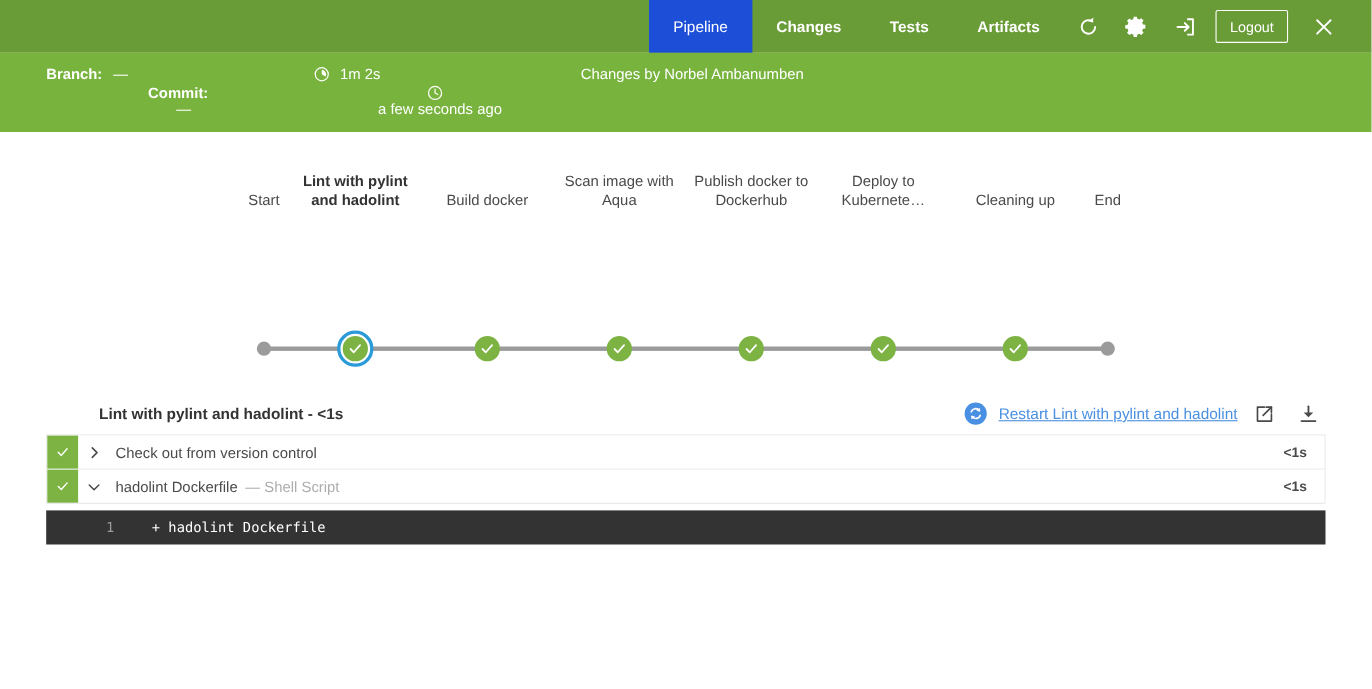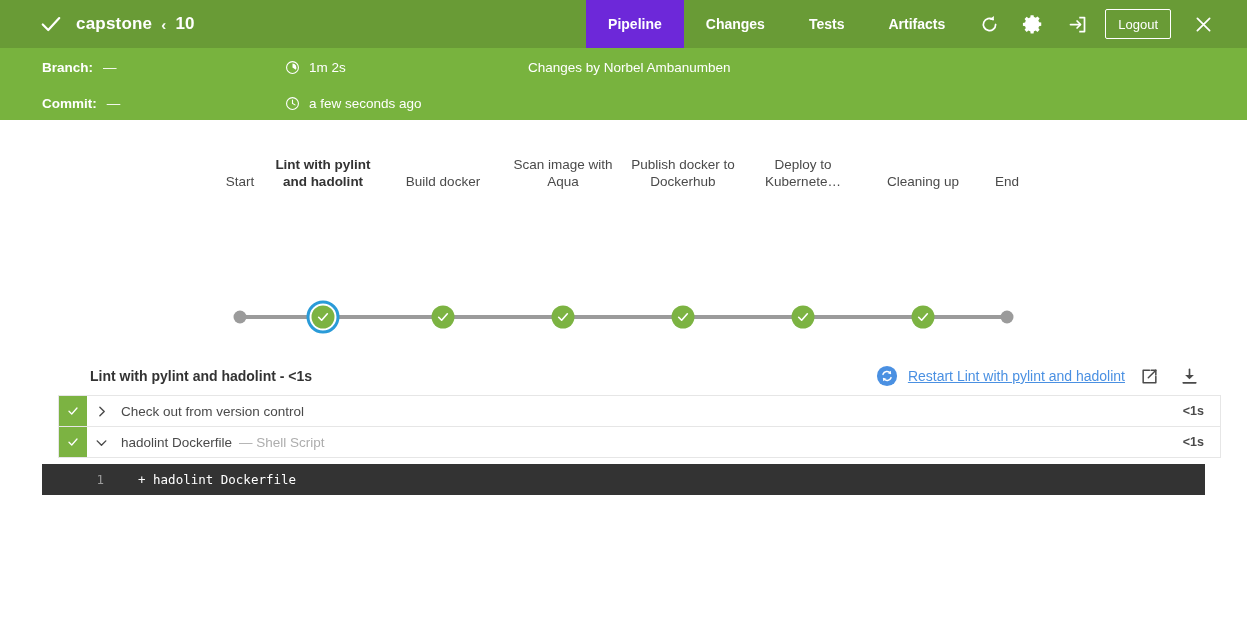--- a/index.html
+++ b/index.html
@@ -34,21 +34,21 @@
 
   .nav {
     display: flex; align-items: stretch; flex: 0 0 auto;
   }
   .nav-tab {
     display: flex; align-items: center; justify-content: center;
     padding: 0 22px;
     font-size: 14px; color: #ffffff;
     cursor: pointer; white-space: nowrap; font-weight: bold;
   }
-  .nav-tab.active { background: #6d28d9; font-weight: bold; }
+  .nav-tab.active { background: #1d4ed8; font-weight: normal; }
 
   .icons {
     display: flex; align-items: center; gap: 0px;
     padding-right: 22px;
   }
   .icon-btn {
     width: 44px; height: 48px;
     display: flex; align-items: center; justify-content: center;
     cursor: pointer;
   }
@@ -69,21 +69,21 @@
     background: #78b33e;
     color: #ffffff;
     position: relative;
   }
   .meta-row {
     position: absolute;
     display: flex; align-items: center;
     font-size: 13.5px;
   }
   .meta-row.r1 { top: 12px; }
-  .meta-row.r2 { top: 48px; }
+  .meta-row.r2 { top: 29px; flex-direction: column; }
   .meta-lbl { font-weight: bold; }
   .meta-val { margin-left: 10px; }
   .c-left   { left: 42px; width: 240px; }
   .c-mid    { left: 285px; width: 230px; }
   .c-right  { left: 528px; }
   .meta-icon { width: 15px; height: 15px; margin-right: 9px; display:block; }
 
   
   .graph {
     position: relative;
@@ -160,21 +160,20 @@
     display: flex; align-items: center; justify-content: center;
     cursor: pointer; margin-left: 8px;
   }
 
   .steps {
     position: absolute;
     left: 42px; top: 395px;
     width: 1163px;
     border: 1px solid #e6e6e6;
     border-bottom: none;
-    margin-left: 16px;
   }
   .step-row {
     display: flex; align-items: stretch;
     height: 31px;
     border-bottom: 1px solid #e6e6e6;
     background: #ffffff;
     cursor: pointer;
   }
   .step-status {
     width: 28px; flex: 0 0 28px;
@@ -221,30 +220,20 @@
     color: #9b9b9b;
     padding-right: 10px;
     user-select: none;
   }
   .console-text { white-space: pre; padding-left: 24px; }
 </style>
 </head>
 <body>
 
 <div class="topbar">
-  <div class="brand">
-    <svg class="brand-check" viewBox="0 0 24 24">
-      <path d="M3 12.5 L9 18.5 L21 5.5" fill="none" stroke="#ffffff" stroke-width="2.4" stroke-linecap="round" stroke-linejoin="round"></path>
-    </svg>
-    <div class="brand-title">
-      <span>capstone</span>
-      <span class="brand-sep">‹</span>
-      <span class="brand-run">10</span>
-    </div>
-  </div>
 
   <div class="topbar-spacer"></div>
 
   <div class="nav">
     <div class="nav-tab active">Pipeline</div>
     <div class="nav-tab">Changes</div>
     <div class="nav-tab">Tests</div>
     <div class="nav-tab">Artifacts</div>
   </div>
 

